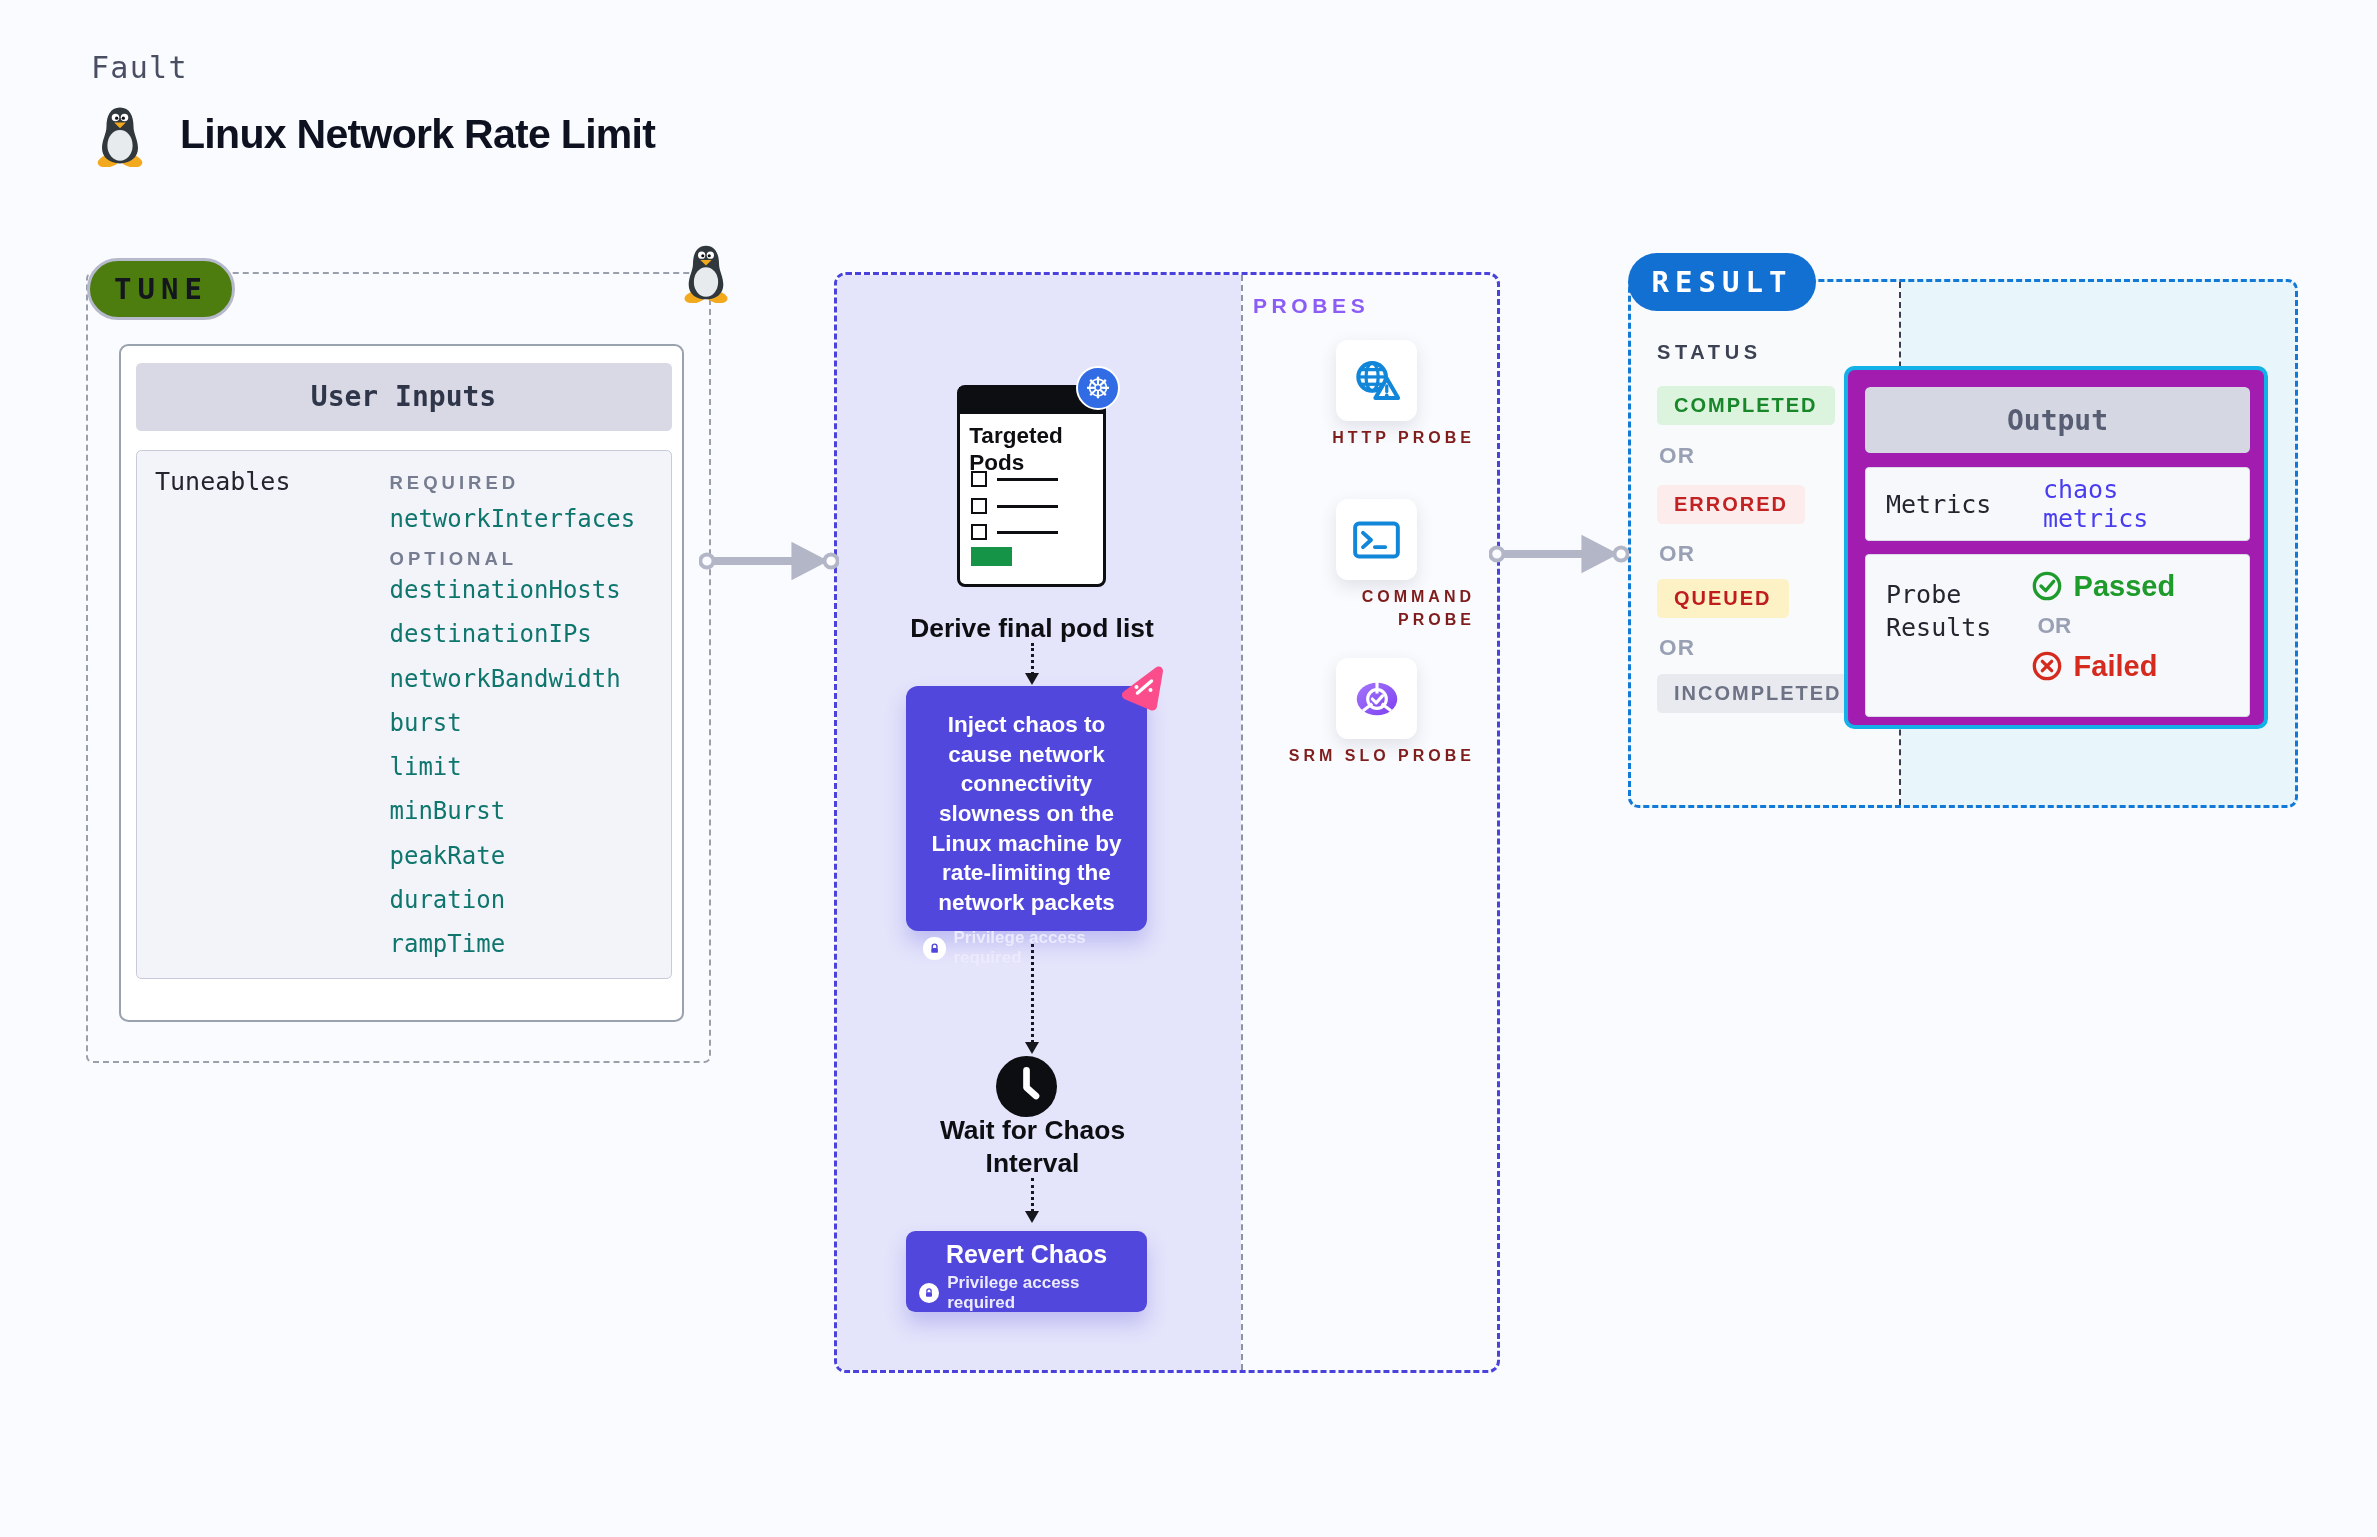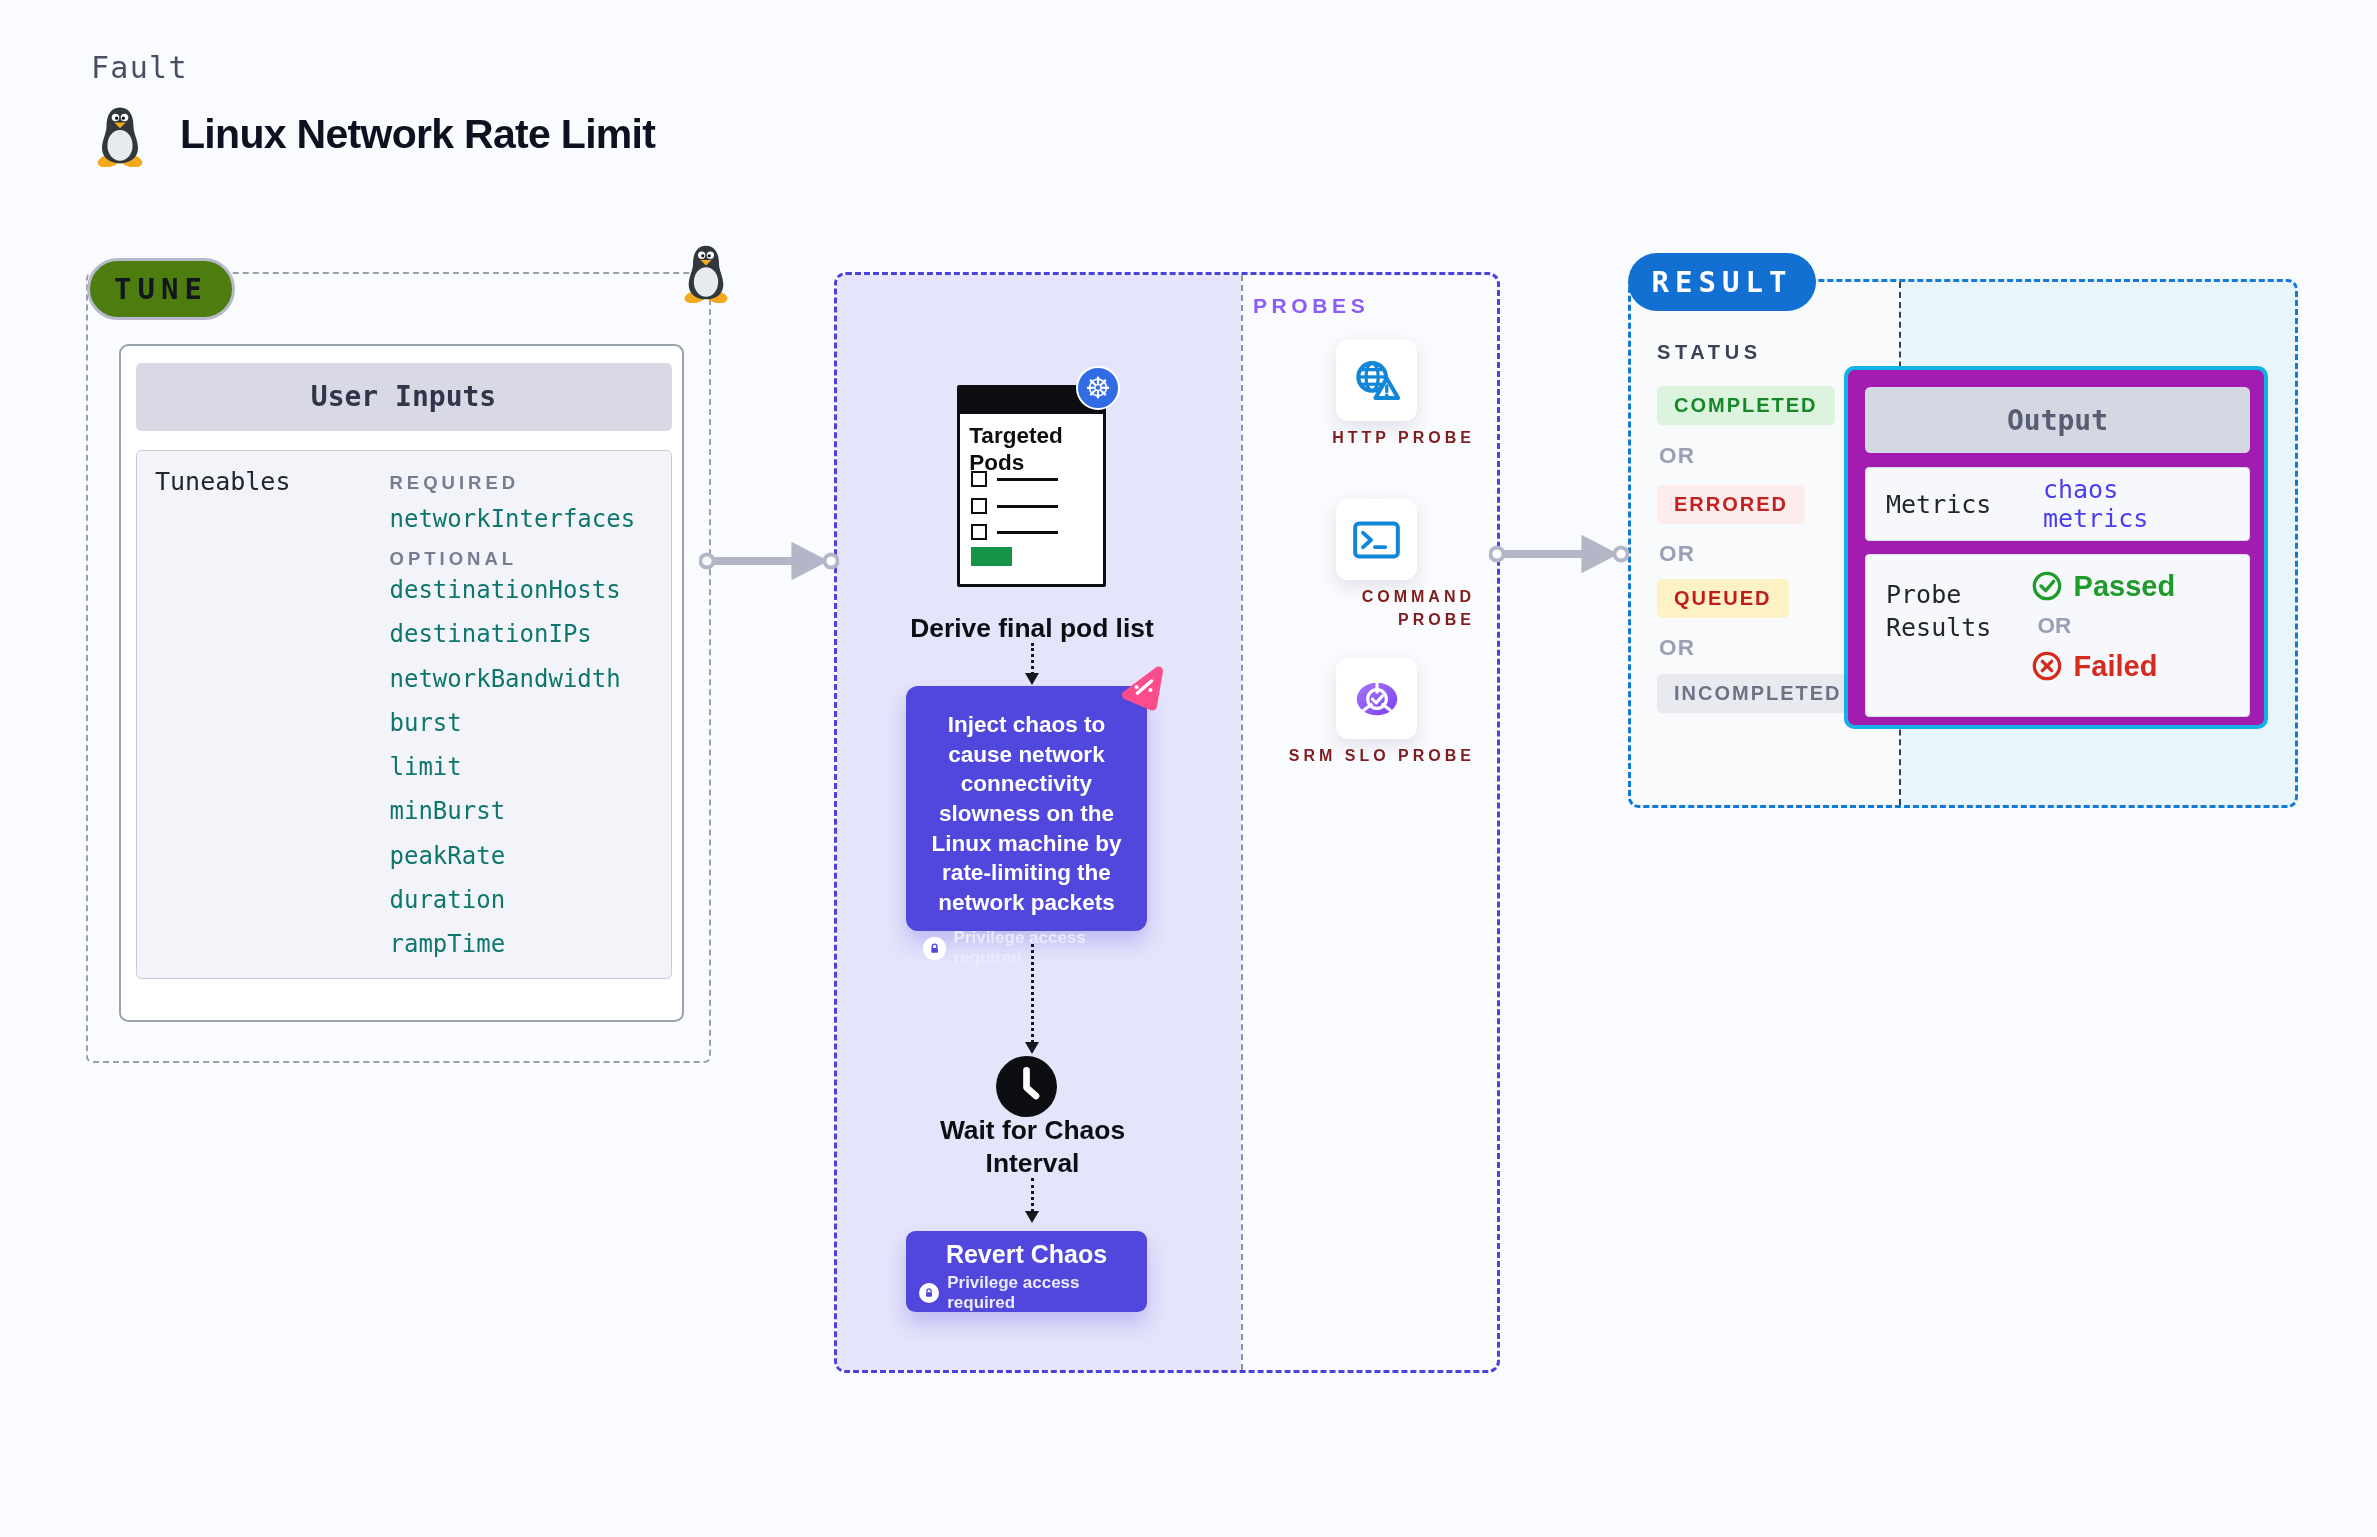--- a/index.html
+++ b/index.html
@@ -49,21 +49,21 @@
   .arrow2 { left:1489px; top:528px; }
 
   
   .exec-box { left:834px; top:272px; width:666px; height:1101px;
               border:3.3px dashed #4b42dd; border-radius:12px; }
   .exec-fill { left:0; top:0; width:404px; height:100%; background:#e4e4fb;
                border-radius:8.6px 0 0 8.6px; }
   .probes-divider { left:404px; top:0; width:0; height:100%; border-left:2px dashed #8d93a0; }
 
   .pods-card { left:957px; top:385px; width:149px; height:202px; background:#ffffff;
-               border:3.3px solid #0c0e12; border-radius:2px; z-index:2; }
+               border:3.3px solid #0c0e12; border-radius:8px; z-index:2; }
   .pods-topbar { left:-0.7px; top:-0.7px; width:144px; height:26.4px; background:#0c0e12; }
   .pods-title { left:9.3px; top:34px; font-size:22.5px; font-weight:800; line-height:1.2; color:#0c0e12; }
   .chk-row { position:absolute; left:10.6px; display:flex; align-items:center; gap:10.6px; }
   .chk-box { width:16px; height:16px; border:2.6px solid #0c0e12; background:#fff; }
   .chk-line { width:61px; height:0; border-top:3.3px solid #0c0e12; }
   .pods-greenbar { left:10.6px; top:159px; width:41px; height:18.5px; background:#159447; }
   .k8s-badge { left:1076px; top:366px; width:44px; height:44px; background:#326ce5;
                border:2.6px solid #ffffff; border-radius:50%; display:flex; align-items:center;
                justify-content:center; color:#ffffff; font-size:29px; z-index:3;
                font-family:"DejaVu Sans", sans-serif; }

